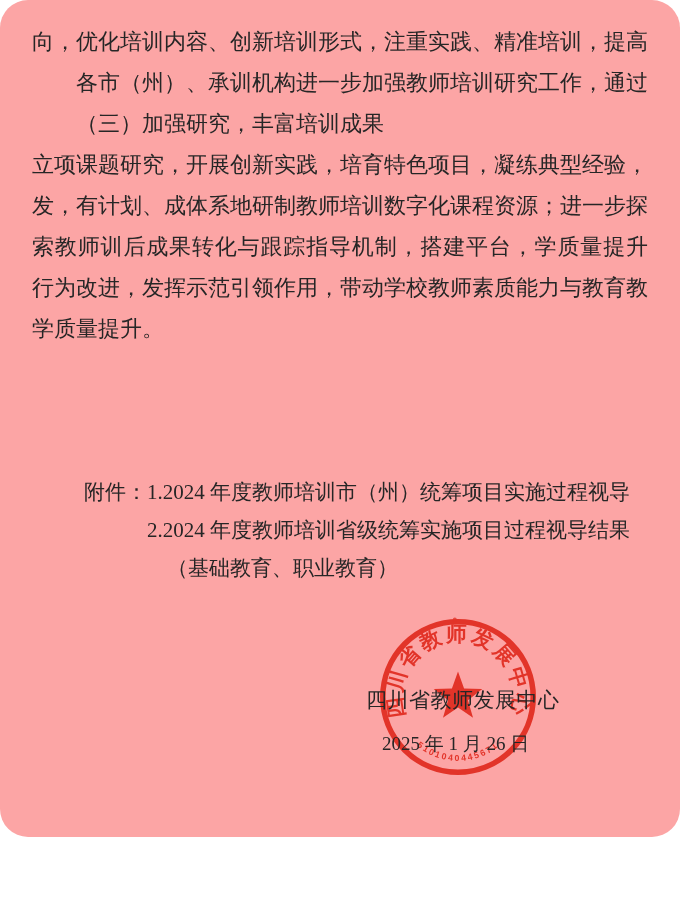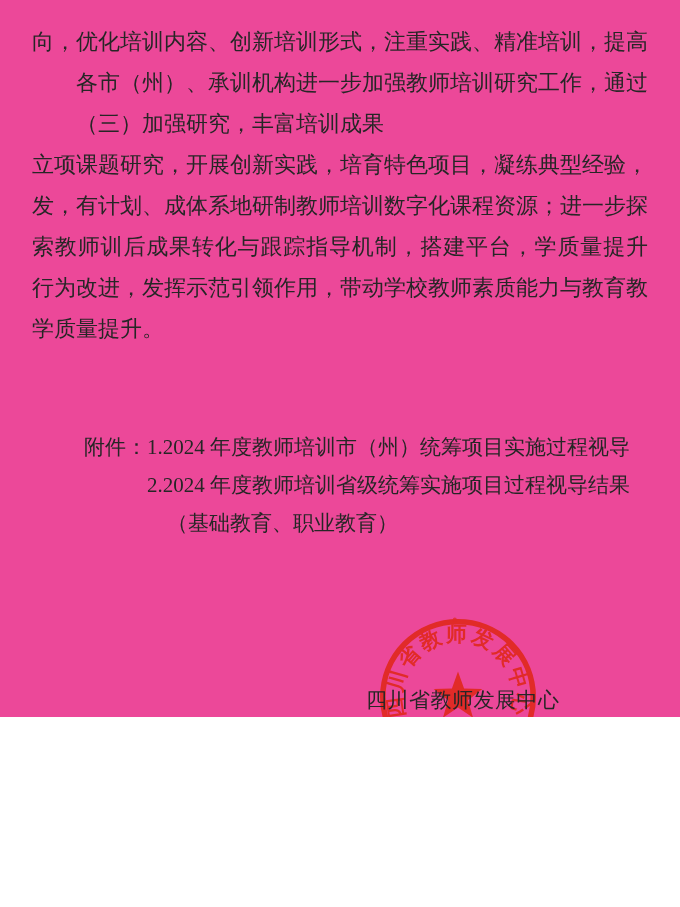--- a/index.html
+++ b/index.html
@@ -3,25 +3,26 @@
 <meta charset="utf-8">
 <style>
   html, body {
     margin: 0;
     padding: 0;
     background: #ffffff;
   }
   .page {
     position: relative;
     width: 680px;
-    height: 717px;
-    background: #ec4899;
+    height: 837px;
+    background: #fca5a5;
     overflow: hidden;
     font-family: "Liberation Serif", "DejaVu Serif", serif;
     color: #262626;
+    border-radius: 28px;
   }
   
   .body-text {
     position: absolute;
     top: 21px;
     left: 32px;
     width: 616px;
   }
   .line {
     height: 41px;
@@ -47,21 +48,21 @@
     top: 428px;
     left: 32px;
     width: 616px;
   }
   .attachments .aline {
     height: 38px;
     line-height: 38px;
     font-size: 21px;
     white-space: nowrap;
   }
-  .a1 { padding-left: 52px; }
+  .a1 { padding-left: 52px; margin-top: 45px; }
   .a2 { padding-left: 135px; }
   .a3 { padding-left: 115px; }
   .a4 { padding-left: 135px; }
   
   .sig-org {
     position: absolute;
     top: 686px;
     left: 366px;
     font-size: 21px;
     line-height: 28px;

